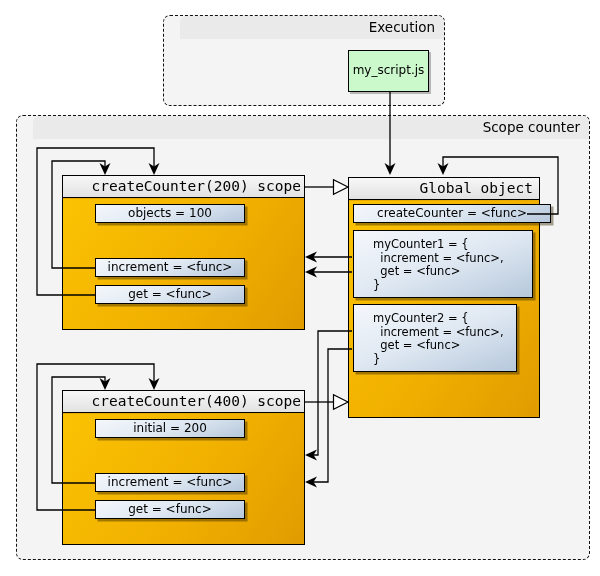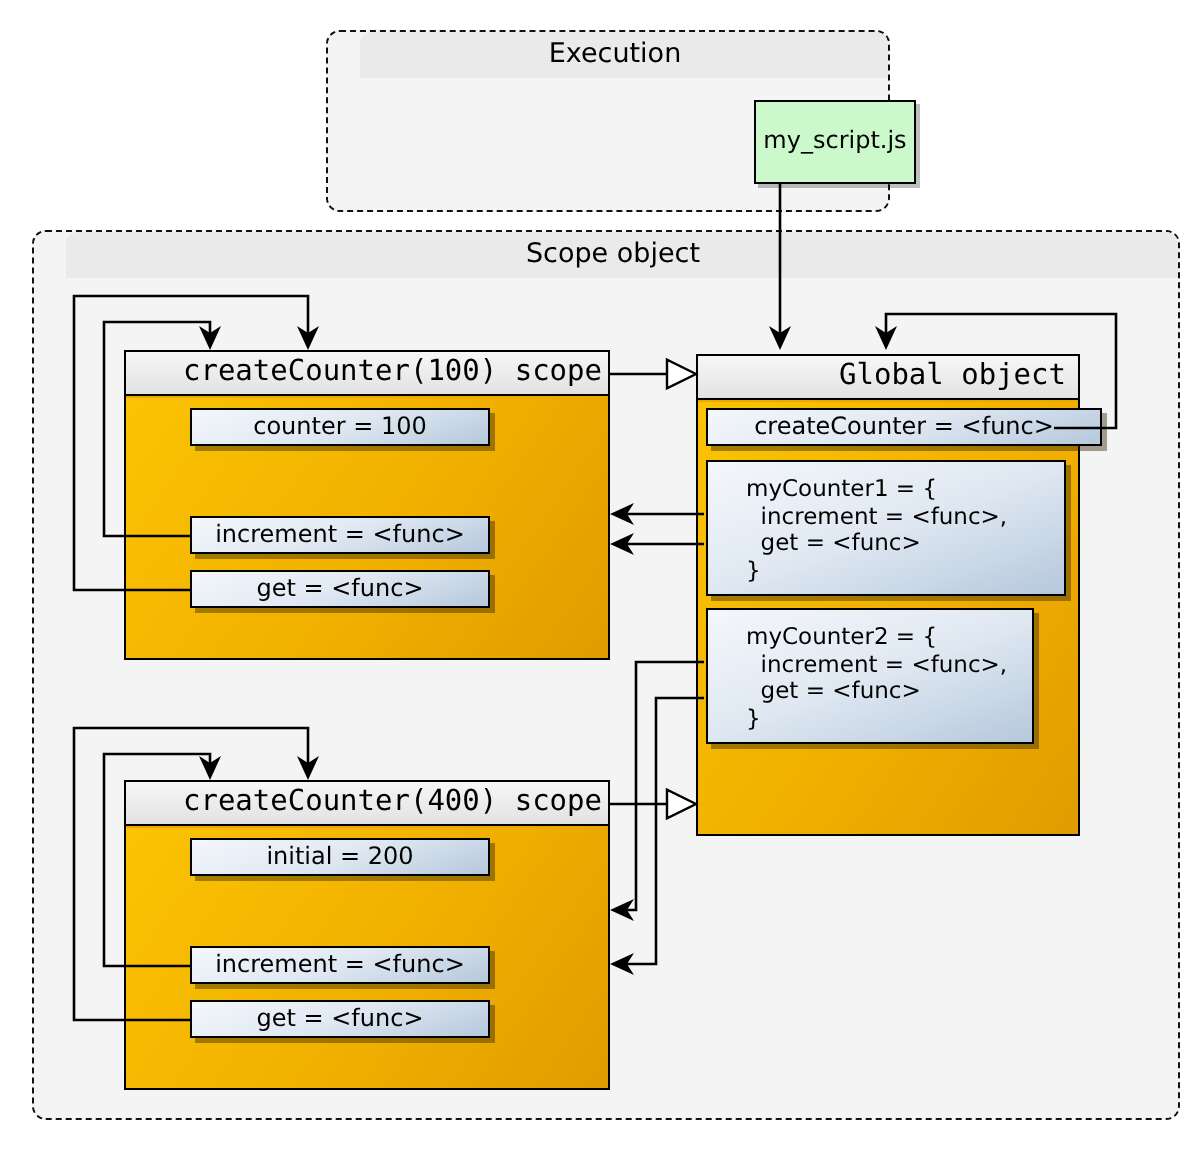--- a/index.html
+++ b/index.html
@@ -8,21 +8,21 @@
     font-family:"DejaVu Sans", sans-serif; color:#000; overflow:hidden;
   }
   
   .panel {
     position:absolute; background:#f4f4f4;
     border:1.5px dashed #111; border-radius:7px; box-sizing:border-box;
   }
   .panel-header {
     position:absolute; top:0; left:16px; right:0; height:23px;
     background:#eaeaea; border-radius:6px 6px 0 0;
-    font-size:13.5px; line-height:23px; text-align:center;
+    font-size:13.5px; line-height:23px; text-align:right;
     padding-right:9px; box-sizing:border-box; white-space:nowrap;
   }
   
   .obox { position:absolute; border:1.3px solid #000; box-sizing:border-box; background:#e8a900; z-index:2; }
   .obox .hd {
     height:22px; border-bottom:1px solid #000;
     background:linear-gradient(#f7f7f7,#e2e2e2);
     font-family:"DejaVu Sans Mono", monospace; font-size:14.5px;
     line-height:21px; text-align:right; padding-right:3px;
     box-sizing:border-box; white-space:nowrap;
@@ -41,43 +41,43 @@
   }
   .vrow.block {
     height:68px; text-align:left; white-space:pre;
     font-size:11.5px; line-height:13.6px; padding:7px 0 16px 19px;
   }
   
   .script-box {
     position:absolute; left:348px; top:50px; width:81px; height:42px;
     background:#ccf9cc; border:1.3px solid #000; box-sizing:border-box;
     box-shadow:2px 2px 0 rgba(0,0,0,0.25);
-    font-size:12px; line-height:39px; text-align:center; z-index:2;margin-left:29px;
+    font-size:12px; line-height:39px; text-align:center; z-index:2;
   }
   svg.connectors { position:absolute; left:0; top:0; z-index:5; pointer-events:none; }
 </style>
 </head>
 <body>
 
 <div id="canvas">
 
   <div class="panel" style="left:163px; top:15px; width:282px; height:91px;">
     <div class="panel-header">Execution</div>
   </div>
 
   <div class="panel" style="left:16px; top:115px; width:574px; height:445px;">
-    <div class="panel-header">Scope object</div>
+    <div class="panel-header">Scope counter</div>
   </div>
 
   <div class="script-box">my_script.js</div>
 
   <div class="obox" style="left:62px; top:175px; width:243px; height:155px;">
-    <div class="hd">createCounter(100) scope</div>
+    <div class="hd">createCounter(200) scope</div>
     <div class="bd"></div>
-    <div class="vrow" style="left:32px; top:28px; width:150px;">counter = 100</div>
+    <div class="vrow" style="left:32px; top:28px; width:150px;">objects = 100</div>
     <div class="vrow" style="left:32px; top:82px; width:150px;">increment = &lt;func&gt;</div>
     <div class="vrow" style="left:32px; top:109px; width:150px;">get = &lt;func&gt;</div>
   </div>
 
   <div class="obox" style="left:62px; top:390px; width:243px; height:155px;">
     <div class="hd">createCounter(400) scope</div>
     <div class="bd"></div>
     <div class="vrow" style="left:32px; top:28px; width:150px;">initial = 200</div>
     <div class="vrow" style="left:32px; top:82px; width:150px;">increment = &lt;func&gt;</div>
     <div class="vrow" style="left:32px; top:109px; width:150px;">get = &lt;func&gt;</div>

